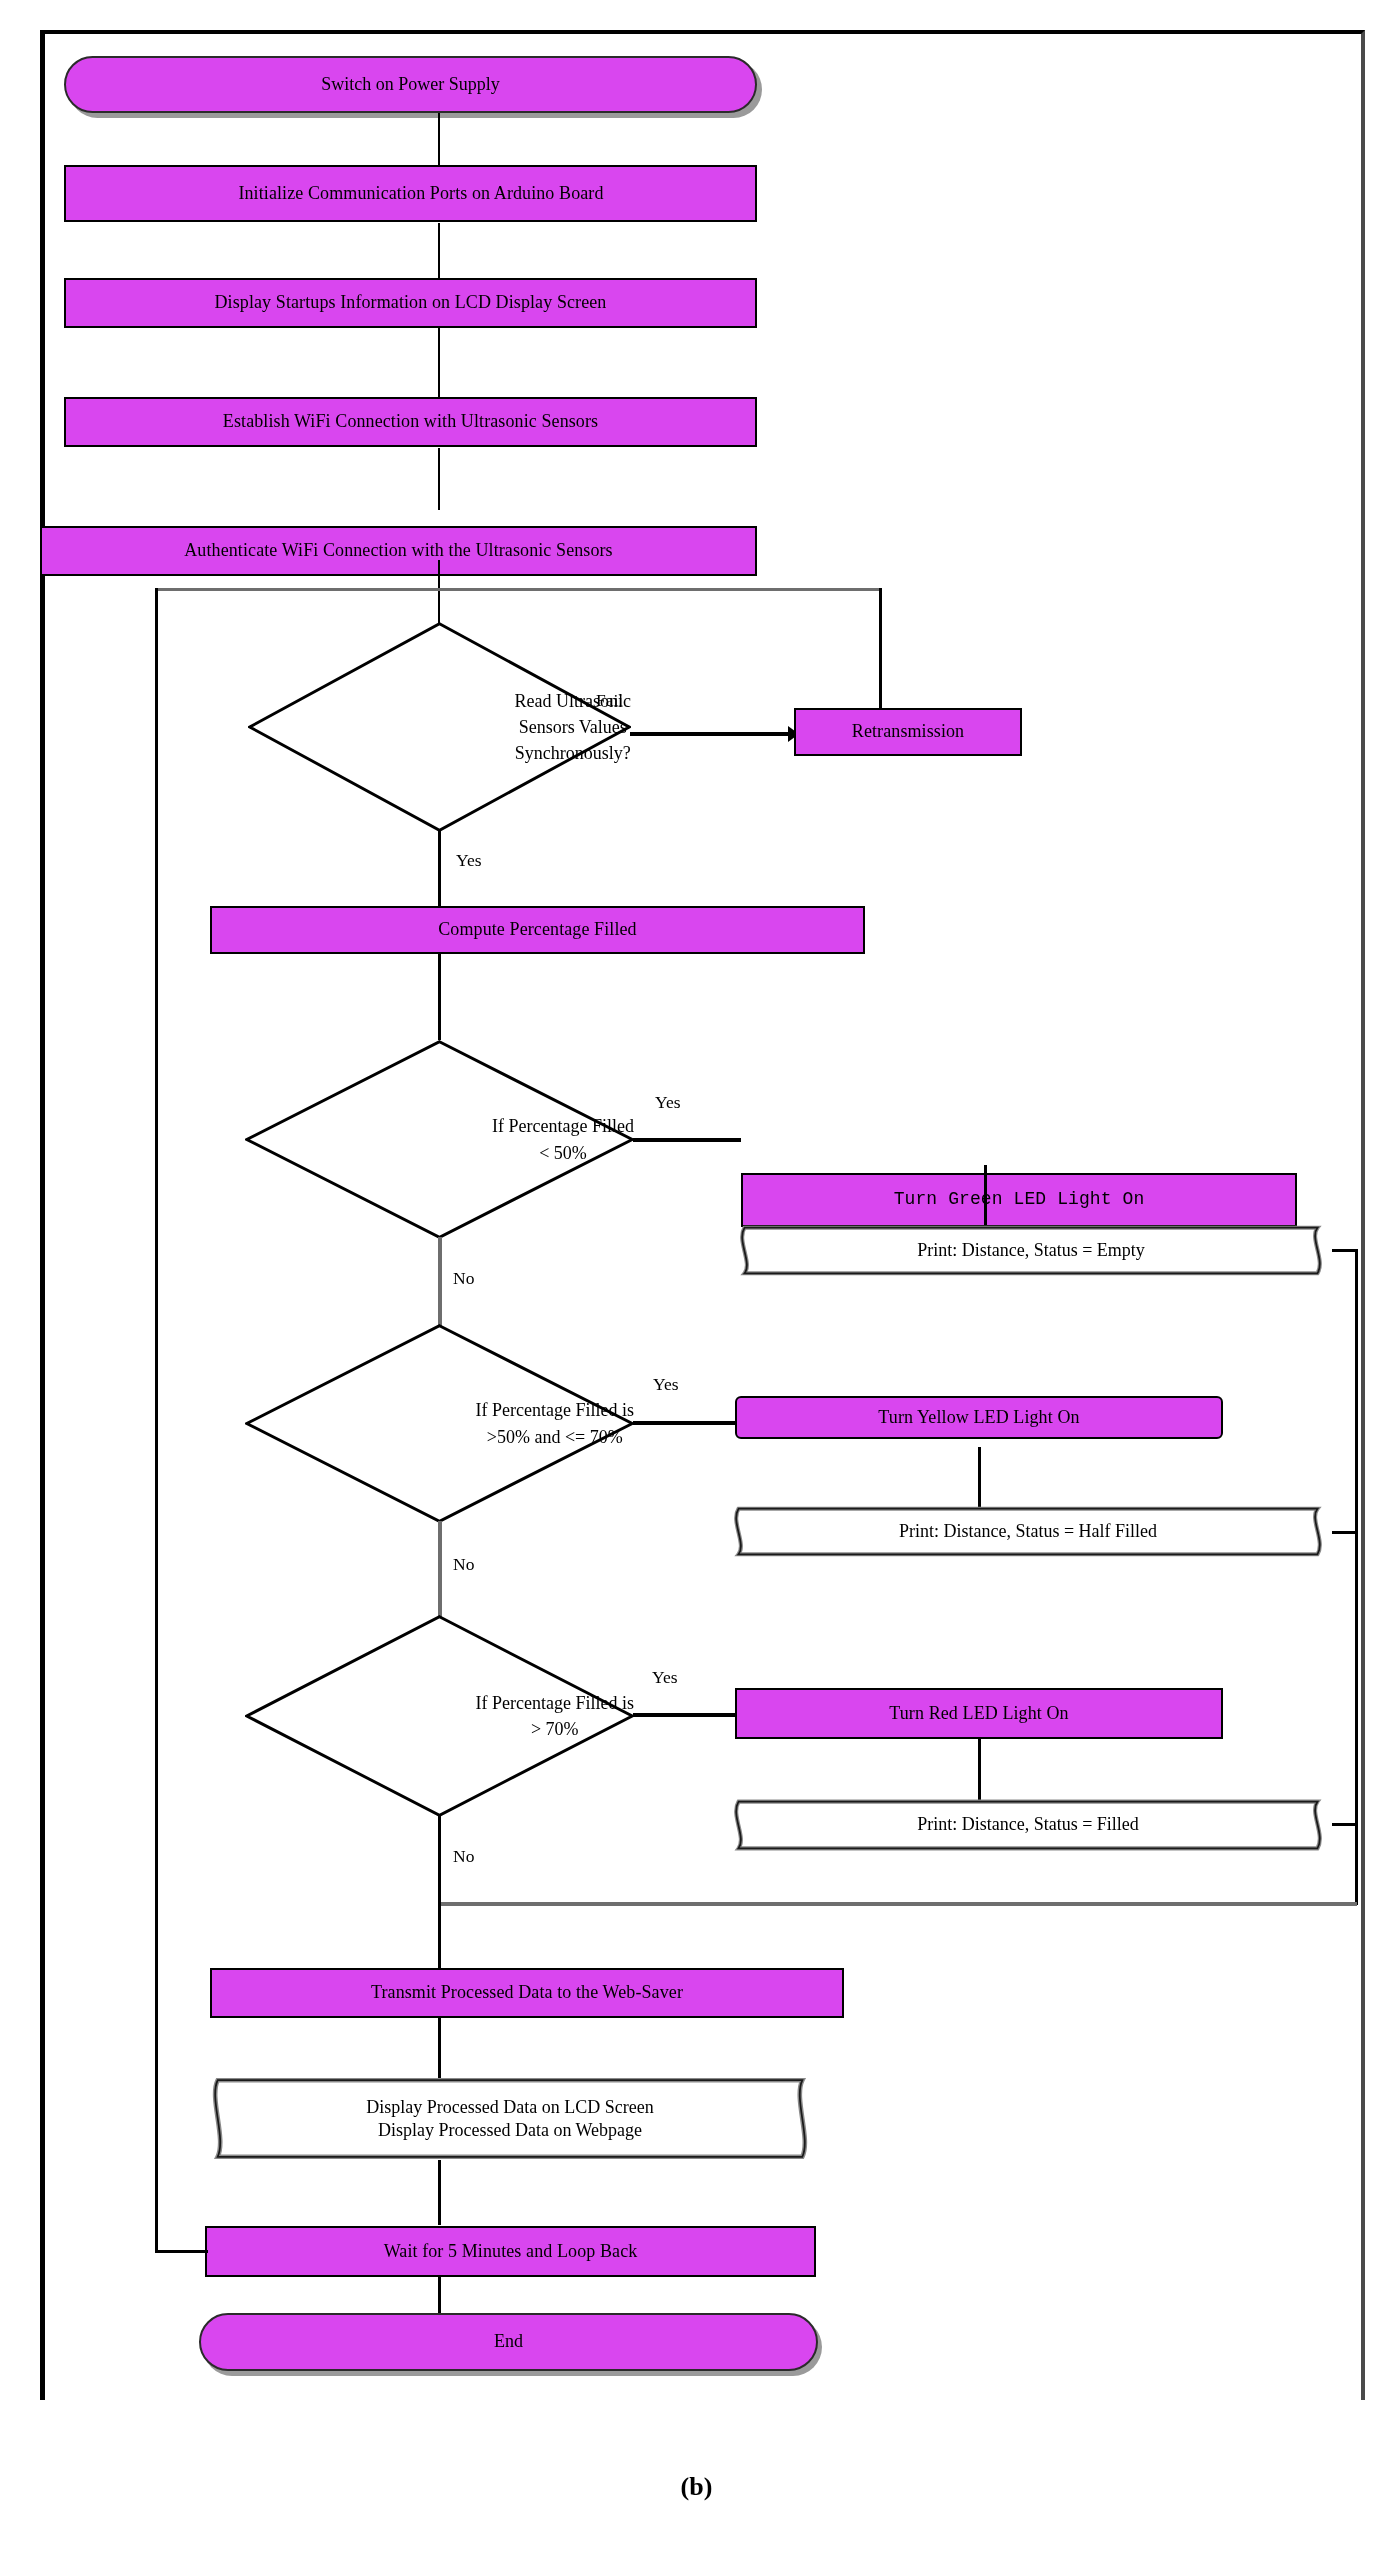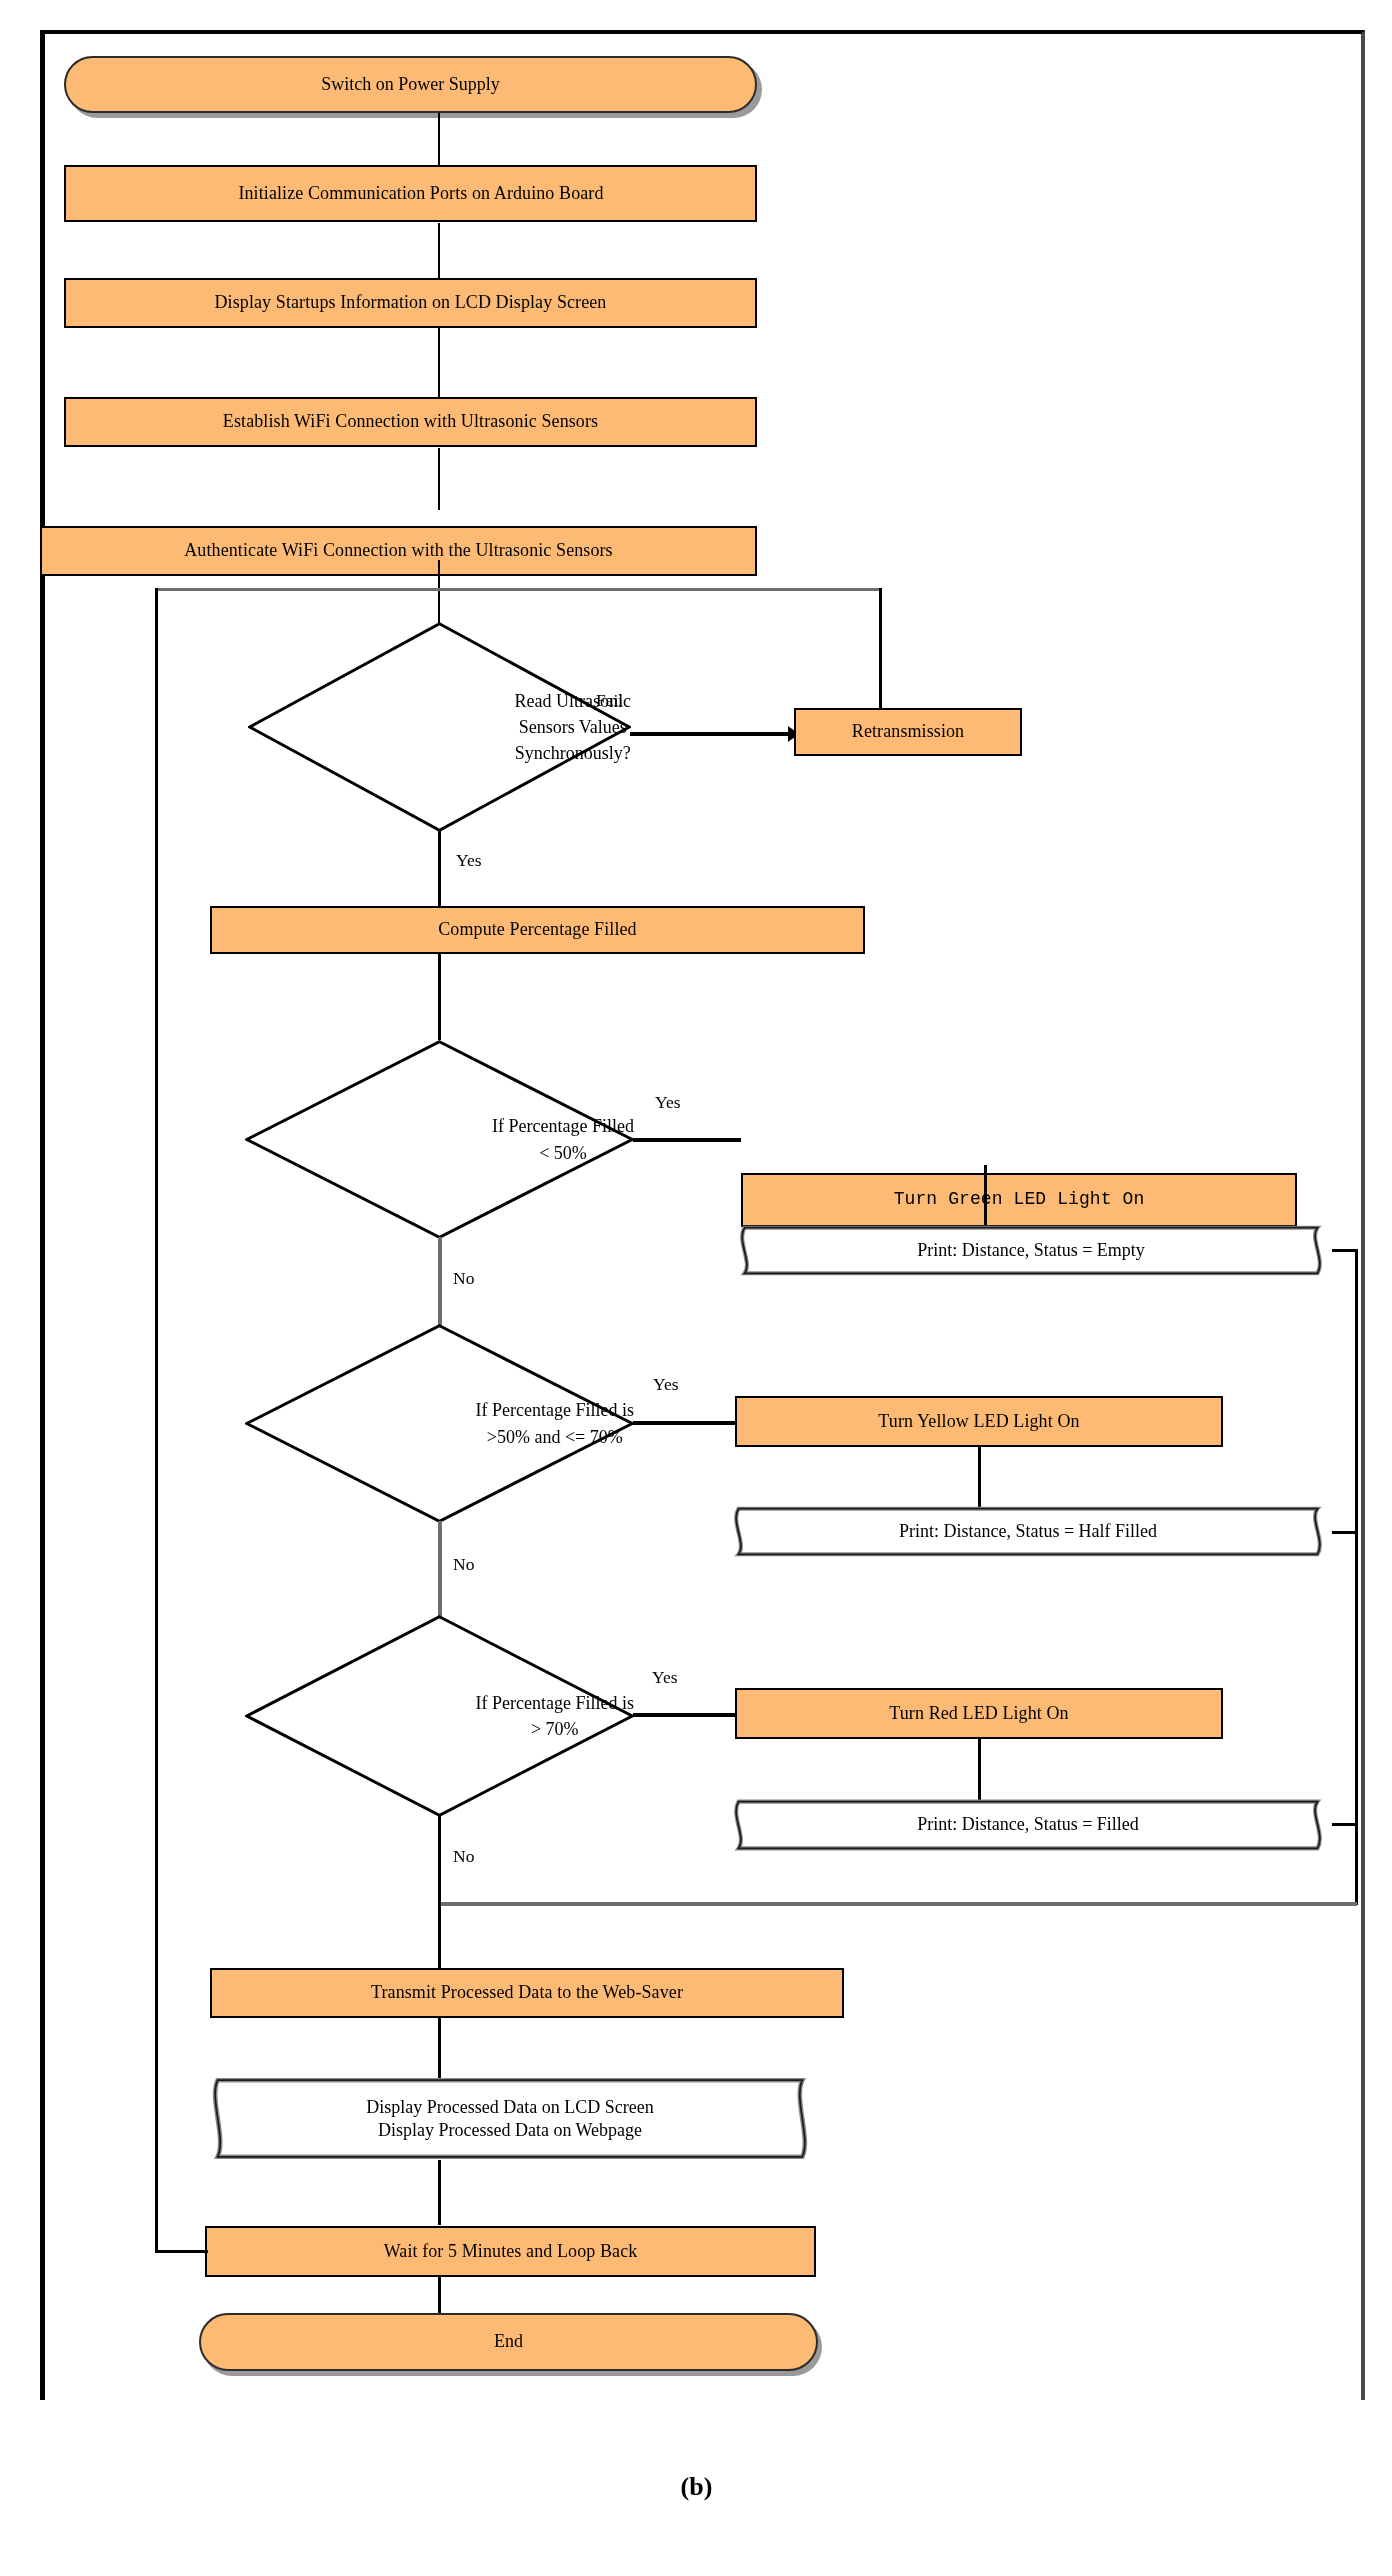--- a/index.html
+++ b/index.html
@@ -34,21 +34,21 @@
 
   
   .node {
     position: absolute;
     box-sizing: border-box;
     display: flex;
     align-items: center;
     justify-content: center;
     text-align: center;
     color: #000000;
-    background: #fdba74;
+    background: #d946ef;
   }
   .node .label {
     display: block;
     line-height: 1.28;
     white-space: pre-line;
   }
 
   
   .process {
     border: 2.9px solid #000000;
@@ -250,21 +250,21 @@
     <svg class="dia" viewBox="0 0 665 340" preserveAspectRatio="none">
       <polygon points="332.5,3 662,170 332.5,337 3,170" fill="#ffffff" stroke="#000000" stroke-width="5"></polygon>
     </svg>
     <span class="dlabel">If Percentage Filled is
 &gt;50% and &lt;= 70%</span>
   </div>
 
   <div class="hline" style="left:633px; top:1421px; width:102px; height:3.5px;"></div>
   <div class="edge-label" style="left:653px; top:1374px;">Yes</div>
 
-  <div class="node process" style="left:735px; top:1396px; width:488px; height:51px;">
+  <div class="node process" style="left:735px; top:1396px; width:488px; height:43px;border-radius:6px;">
     <span class="label">Turn Yellow LED Light On</span>
   </div>
 
   <div class="vline" style="left:978px; top:1447px; width:2.9px; height:64px;"></div>
 
   <div class="document" style="left:721px; top:1505px; width:614px; height:53px;">
     <svg width="614" height="53" viewBox="0 0 1050 90">
       <path d="M30,6 L1020,6 C1006,24 1034,62 1020,84 L30,84 C44,66 16,28 30,6 Z" fill="#ffffff" stroke="#8a8a8a" stroke-width="7"></path>
       <path d="M30,6 L1020,6 C1006,24 1034,62 1020,84 L30,84 C44,66 16,28 30,6 Z" fill="none" stroke="#1a1a1a" stroke-width="3"></path>
     </svg>

